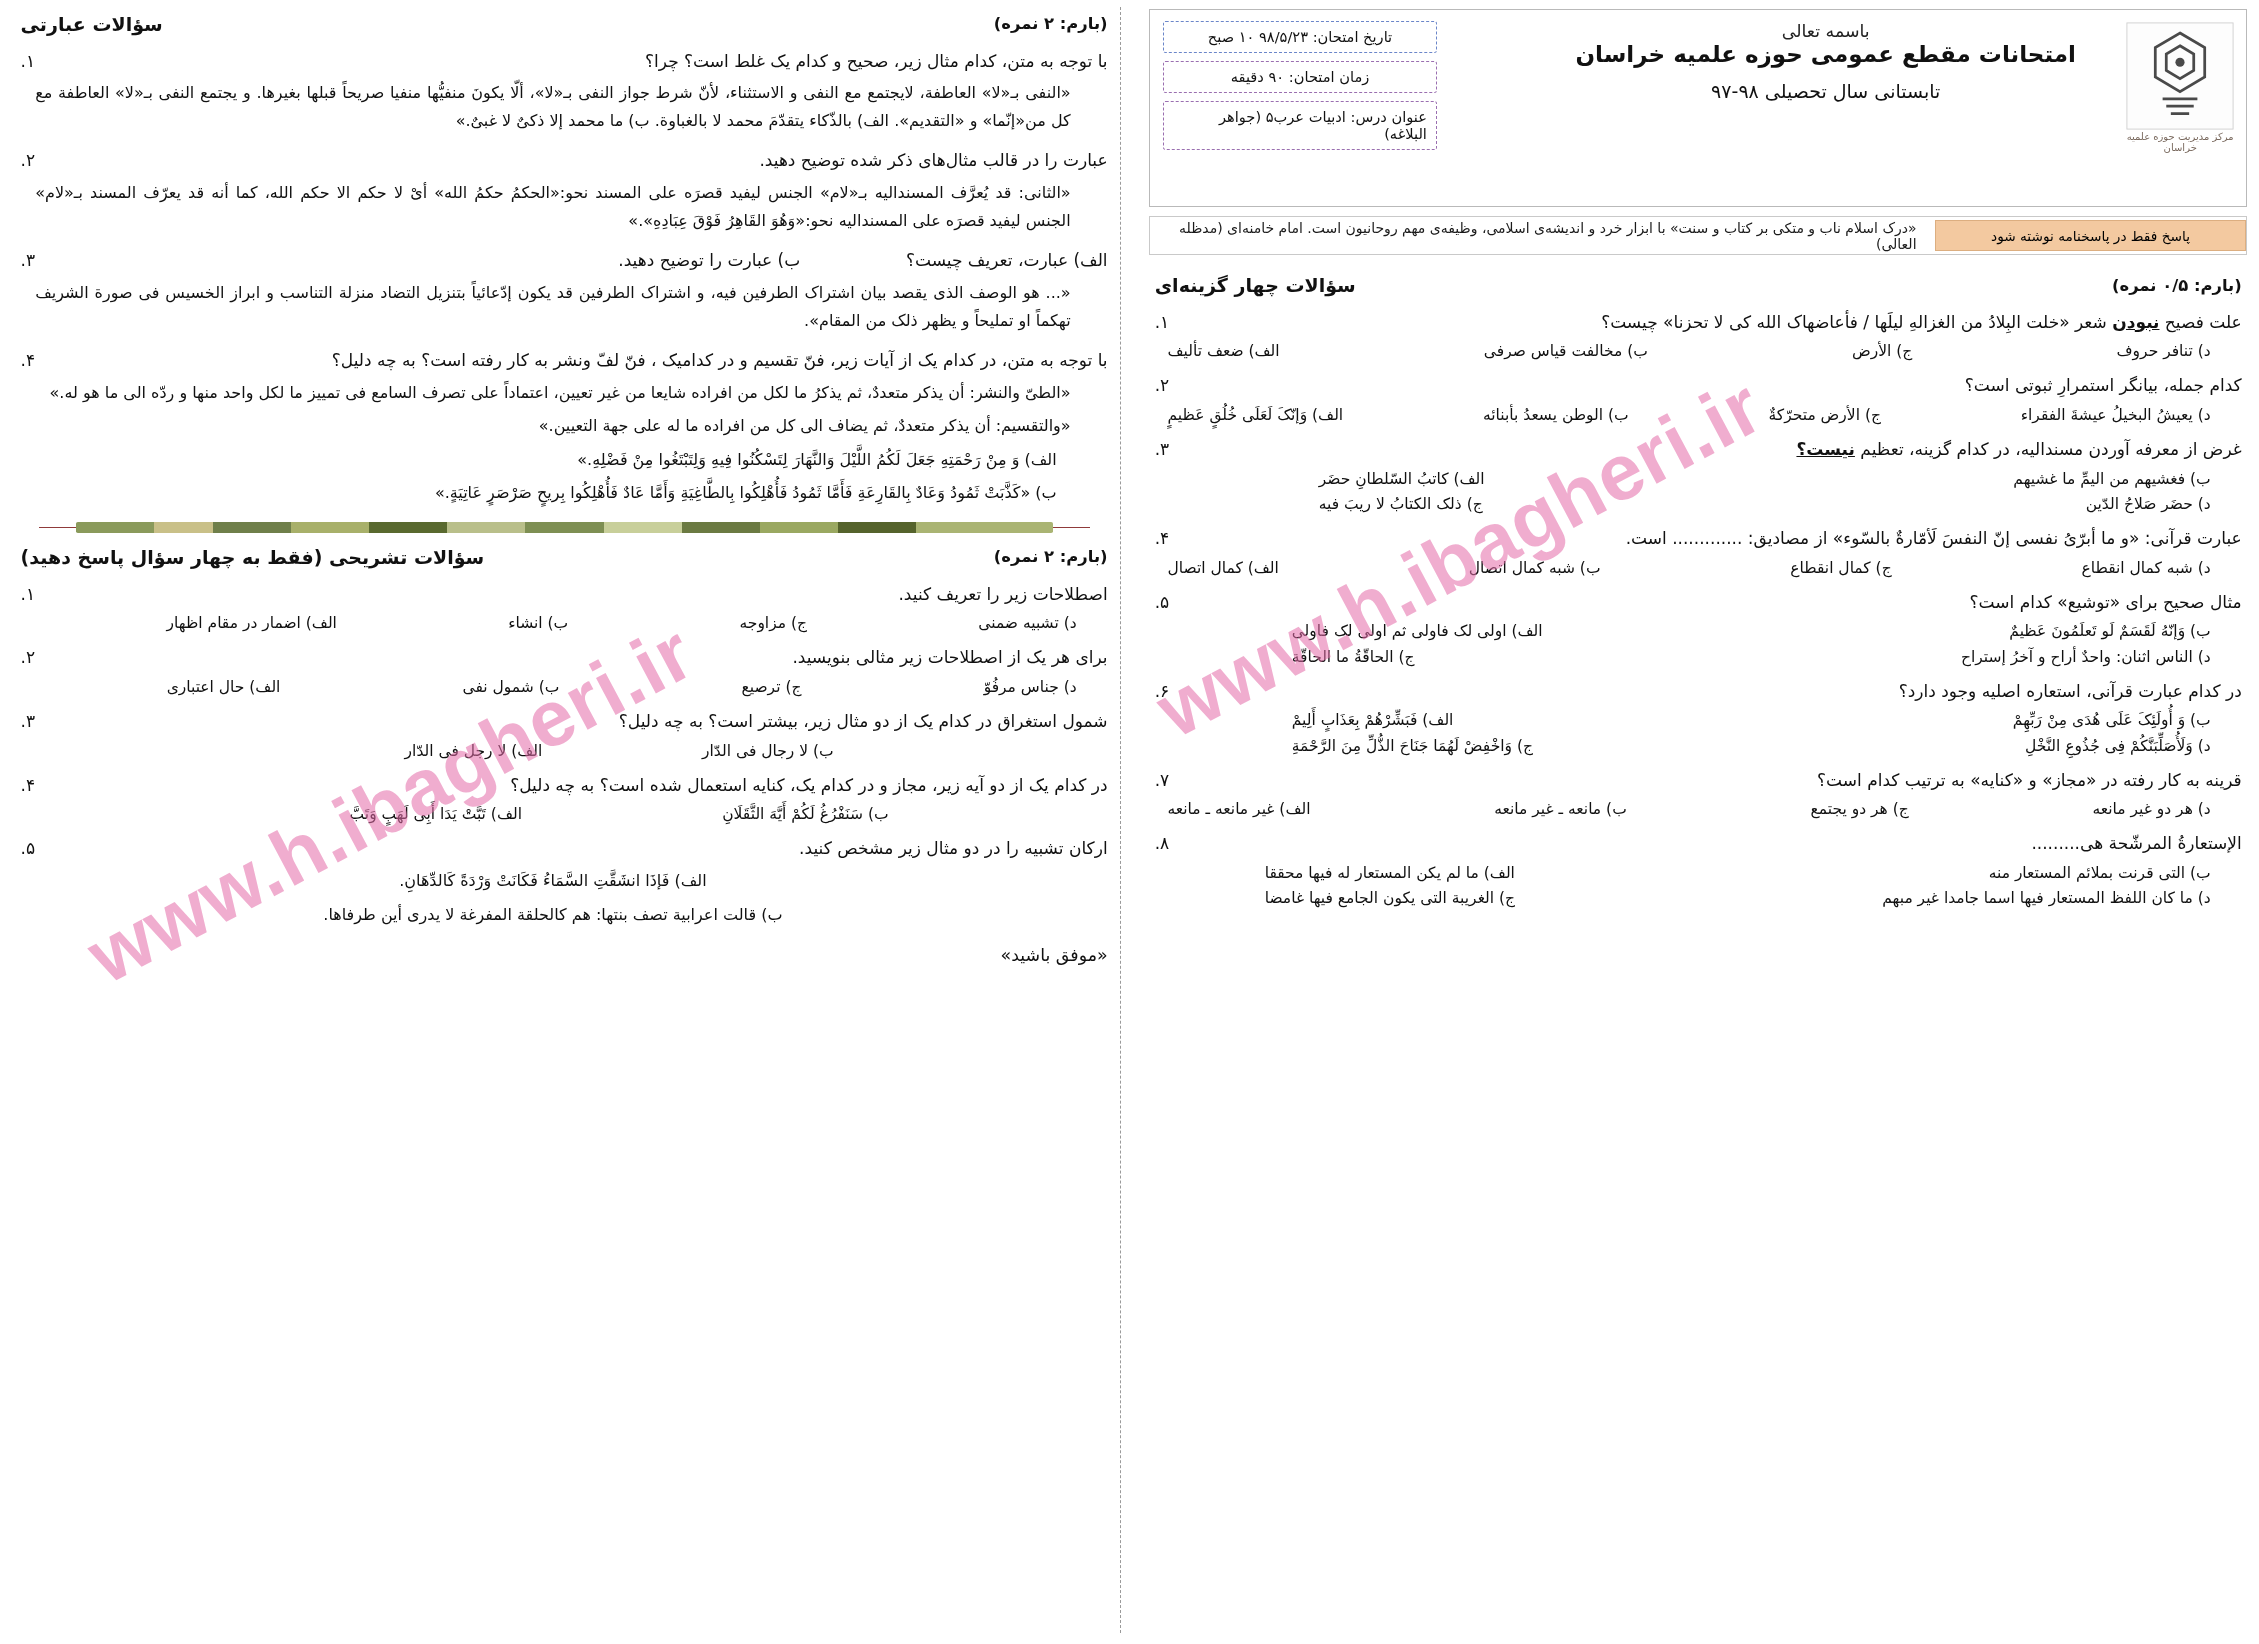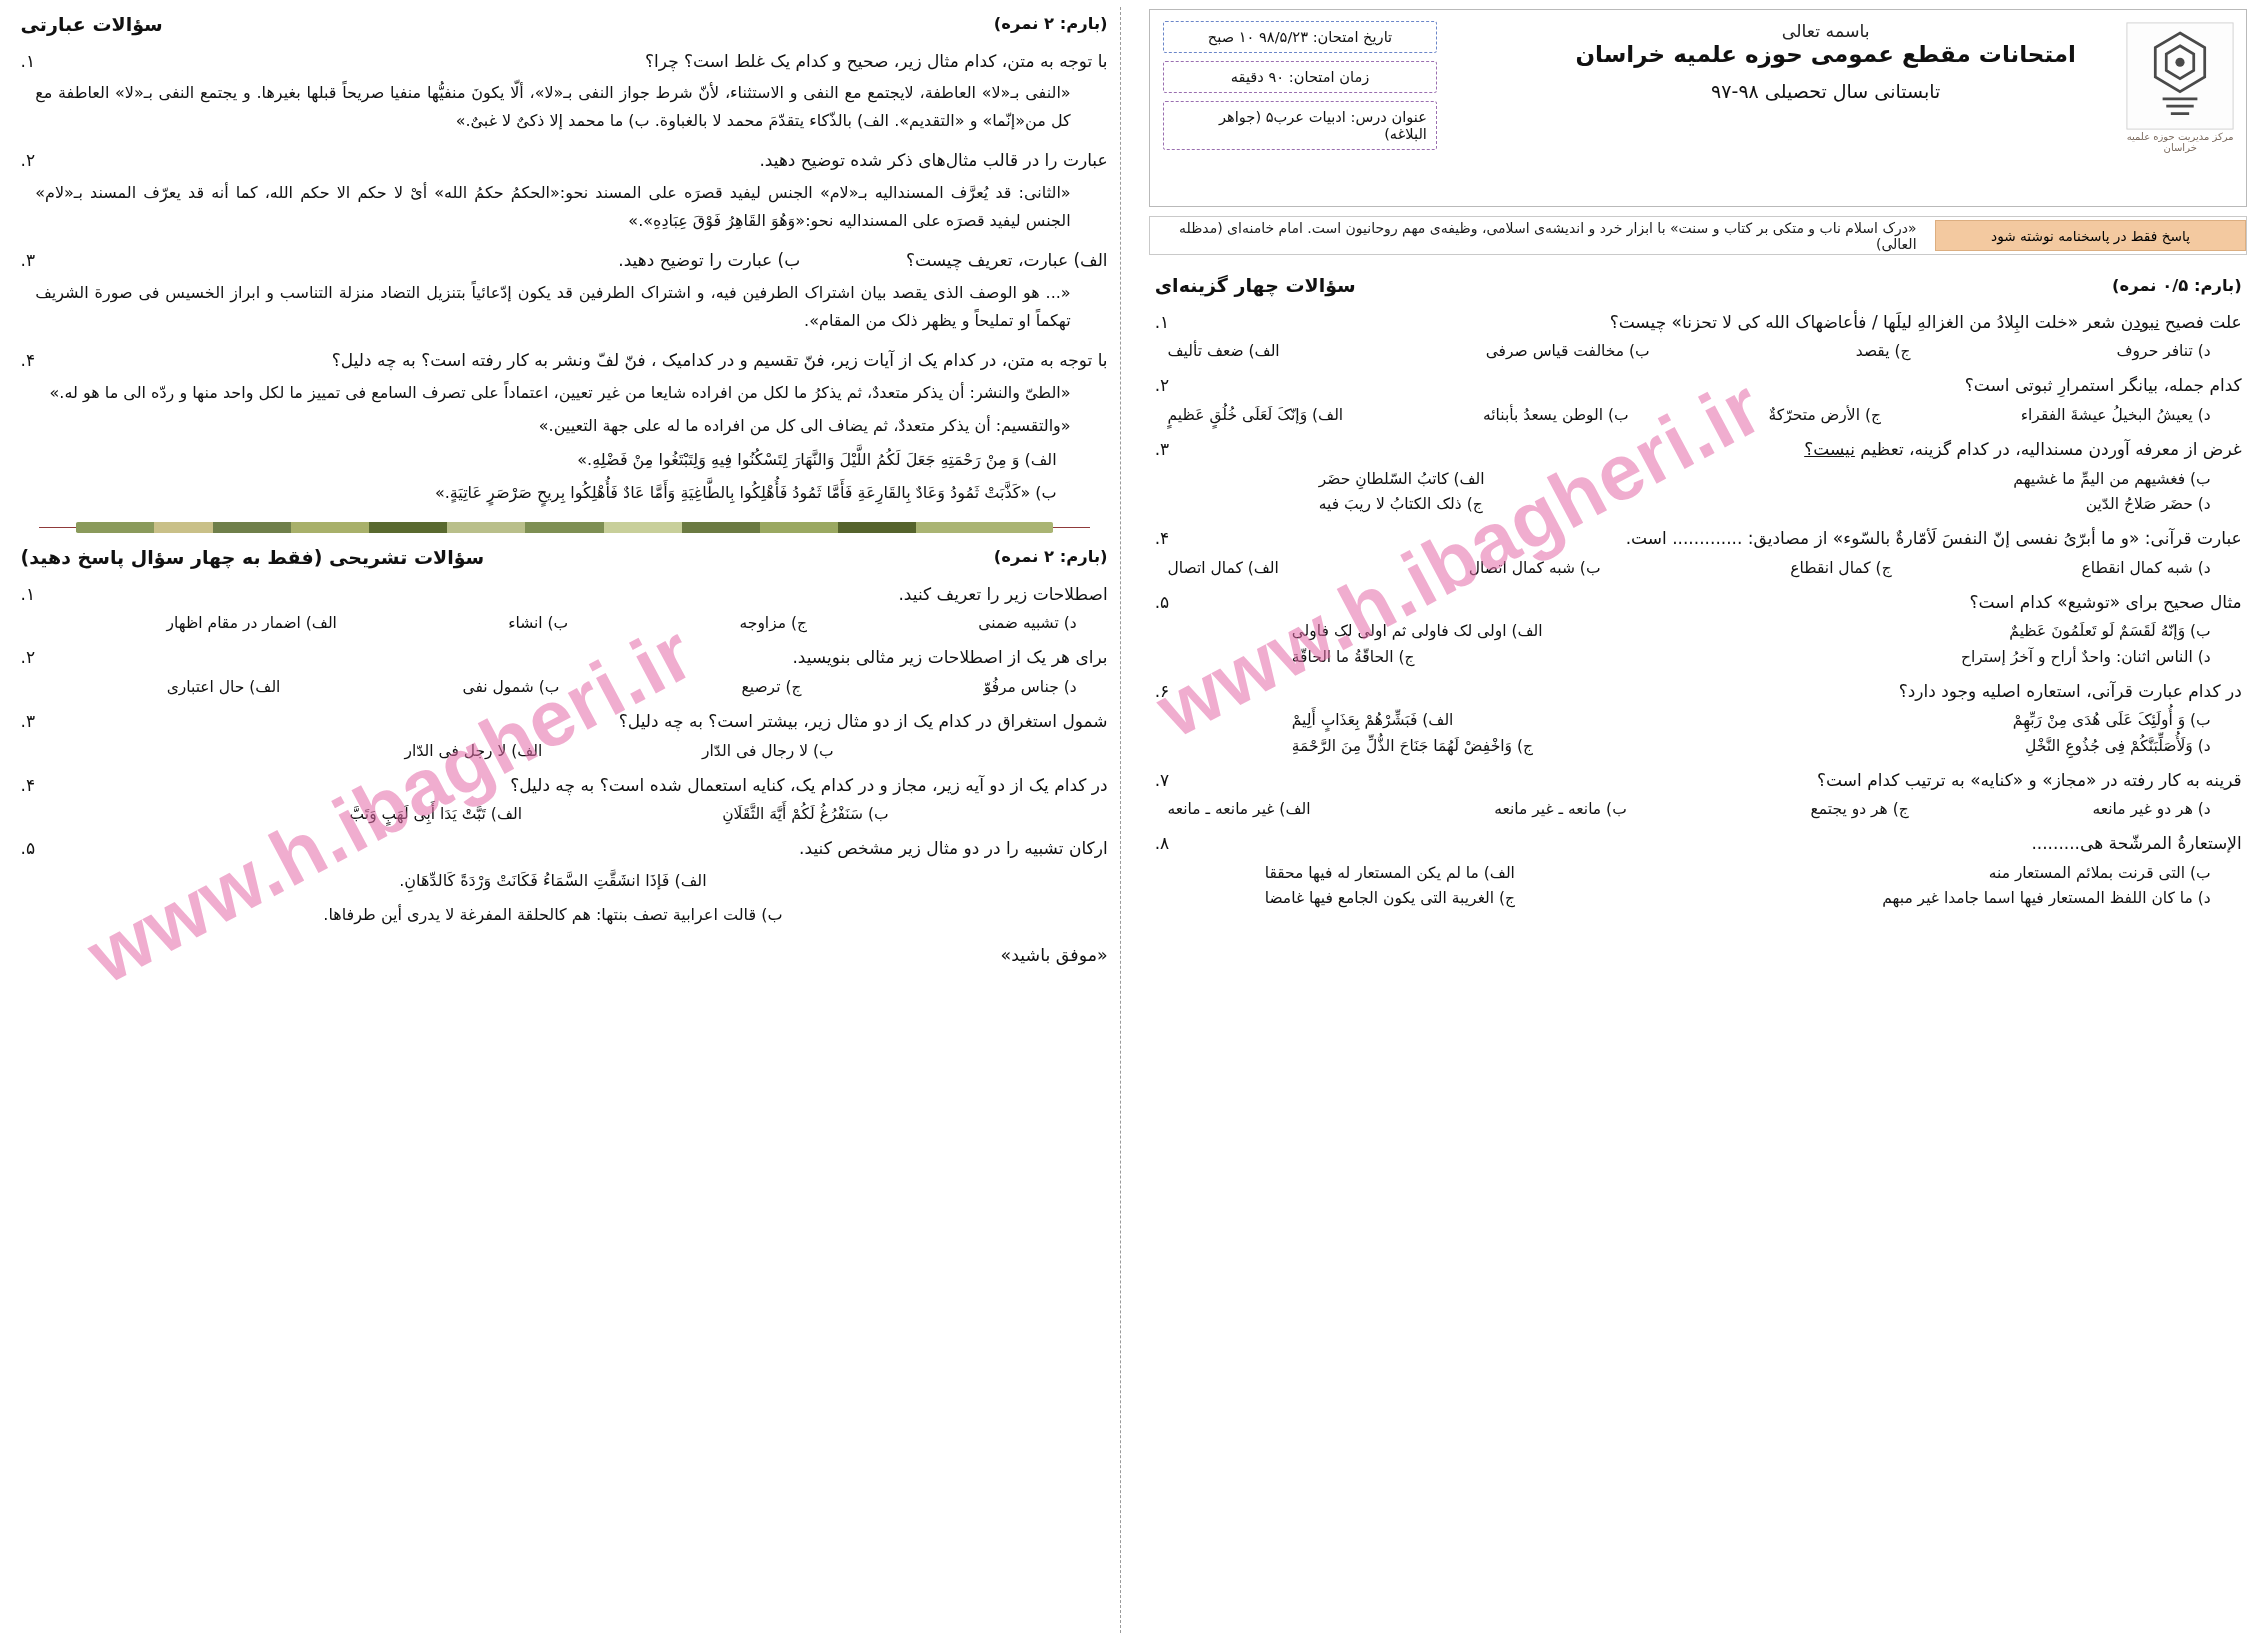--- a/index.html
+++ b/index.html
@@ -48,21 +48,21 @@
   .sec{display:flex;align-items:center;justify-content:space-between;margin:0 0 12.8px 0;}
   .sec .t{font-size:19px;font-weight:bold;}
   .sec .b{font-size:16.4px;font-weight:bold;}
 
   
   .qwrap{position:absolute;}
   .q{margin-bottom:12px;}
   .q-head{display:flex;align-items:flex-start;gap:7.3px;font-size:17px;line-height:1.55;}
   .q-num{min-width:22px;text-align:left;direction:rtl;}
   .q-text{flex:1;text-align:right;}
-  .u{text-decoration:underline;}
+  .u{text-decoration:underline;font-weight:bold;}
   .opts{display:flex;justify-content:space-between;gap:9.1px;margin:7.3px 31px 0 12.8px;font-size:15.5px;}
   .opt{white-space:nowrap;}
   .opts4 .opt{flex:0 0 auto;}
   .quote{font-size:16px;line-height:1.75;text-align:justify;margin:5.5px 37px 5.5px 14.6px;}
   .quote.ind{margin-right:51px;}
 
   .ruler{margin:14.6px 55px 12.8px 55px;height:11px;
       background:linear-gradient(90deg,#8a9a5b 0 8%,#c9c088 8% 14%,#6f7f4a 14% 22%,
       #a8b06a 22% 30%,#59692f 30% 38%,#b9bf8a 38% 46%,#7e8f53 46% 54%,#c8cf9a 54% 62%,
       #6b7a42 62% 70%,#9aa861 70% 78%,#55632c 78% 86%,#aab473 86% 100%);
@@ -133,21 +133,21 @@
 
       <div class="q">
         <div class="q-head">
           <div class="q-text">
             <span>علت فصیح </span><span class="u">نبودن</span><span> شعر «خلت البِلادُ من الغزالهِ لیلَها / فأعاضهاک الله کی لا تحزنا» چیست؟</span>
           </div>
           <div class="q-num">۱.</div>
         </div>
         <div class="opts opts4">
           <div class="opt">د) تنافر حروف</div>
-          <div class="opt">ج) یقصد</div>
+          <div class="opt">ج) الأرض</div>
           <div class="opt">ب) مخالفت قیاس صرفی</div>
           <div class="opt">الف) ضعف تألیف</div>
         </div>
       </div>
 
       <div class="q">
         <div class="q-head">
           <div class="q-text">کدام جمله، بیانگر استمرارِ ثبوتی است؟</div>
           <div class="q-num">۲.</div>
         </div>

